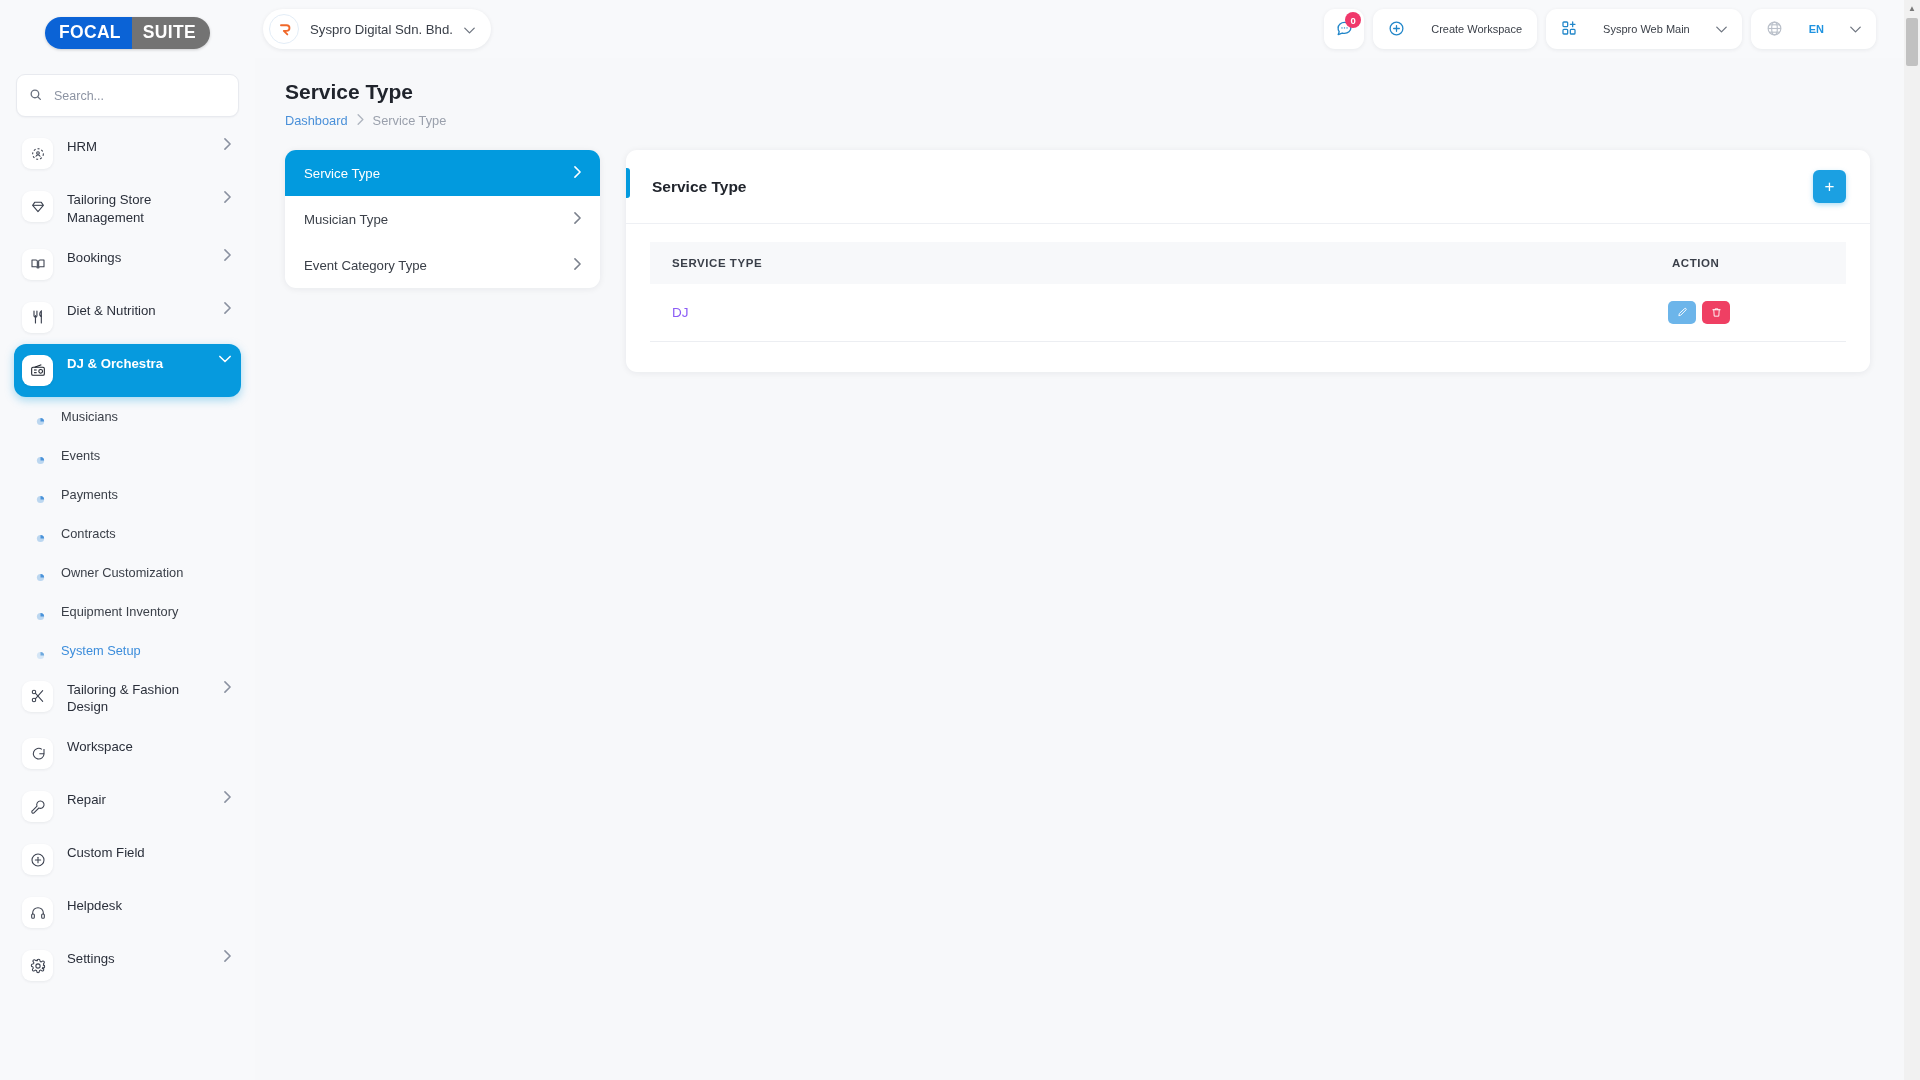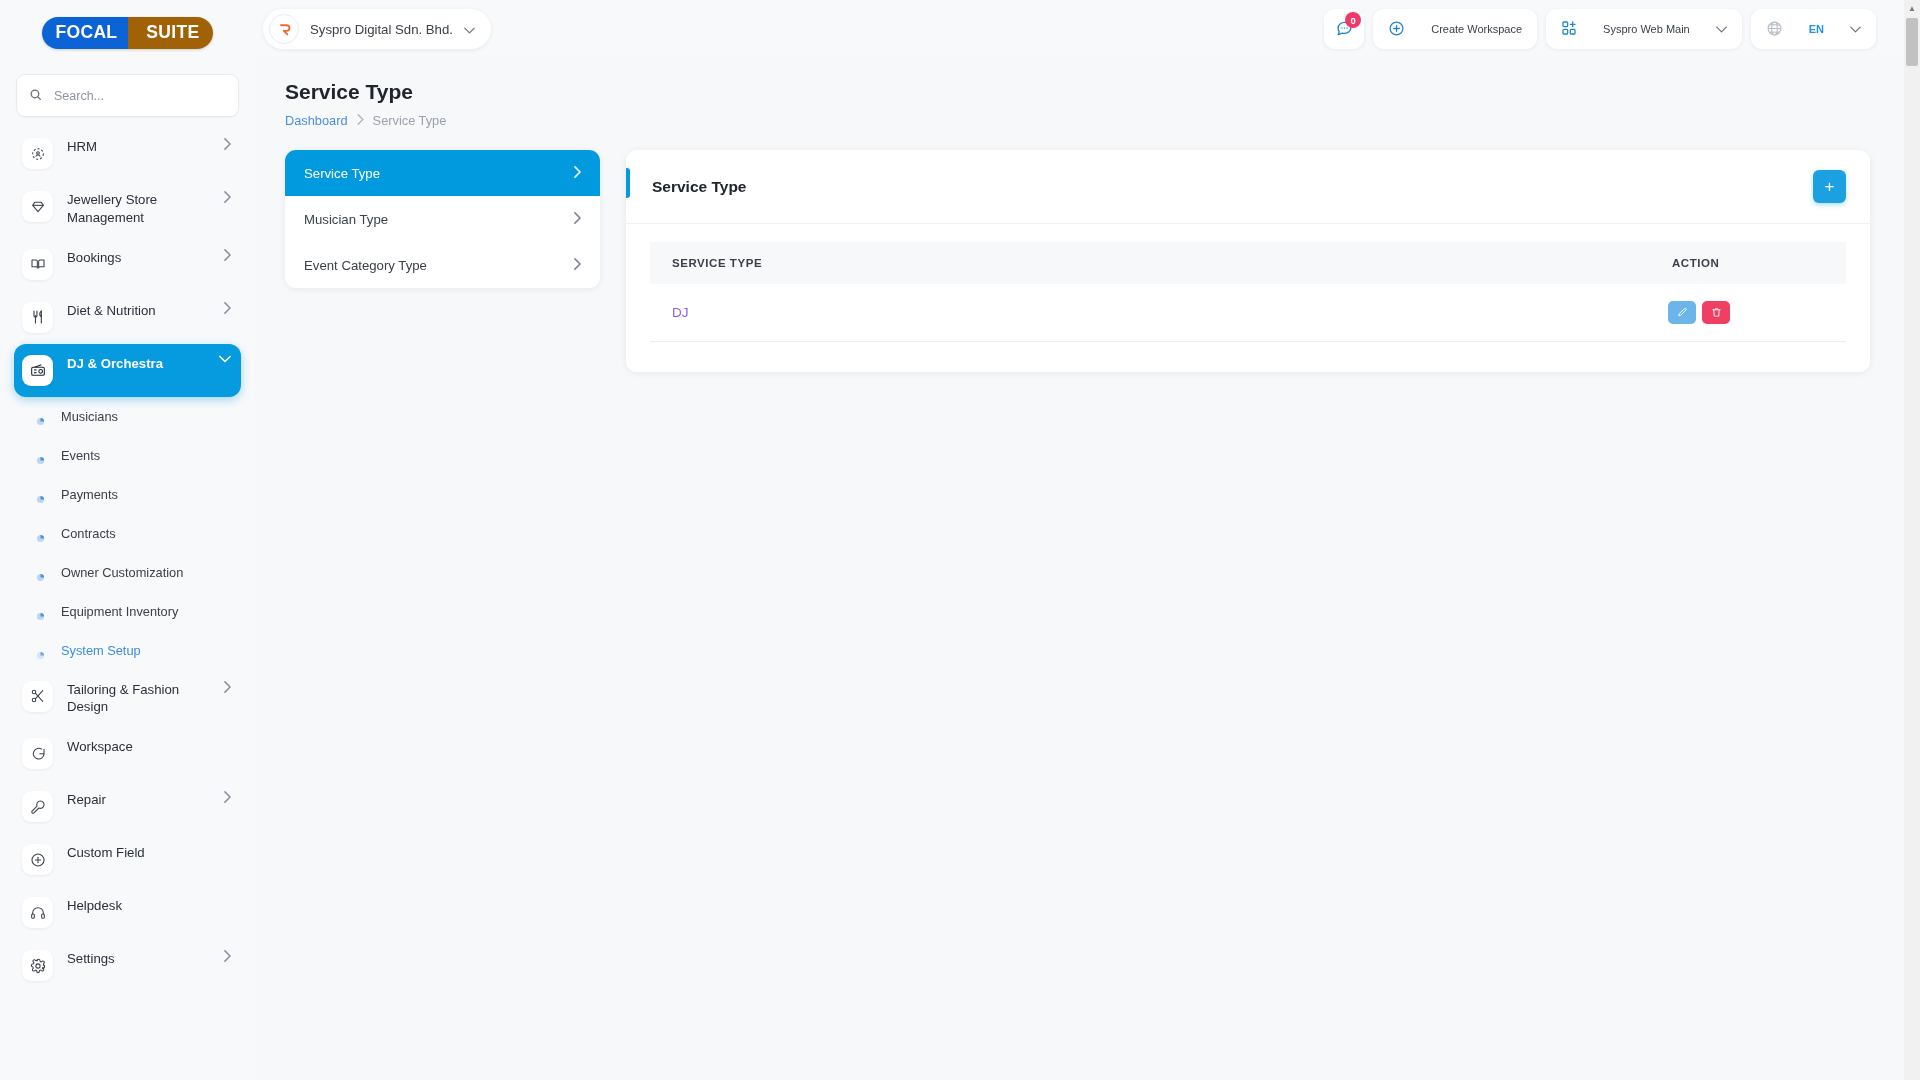--- a/index.html
+++ b/index.html
@@ -19,21 +19,21 @@
   }
   .logo-wrap {
     height: 66px; display: flex; align-items: center; justify-content: center;
   }
   .logo {
     display: inline-flex; border-radius: 20px; overflow: hidden;
     font-weight: 800; font-size: 17.5px; letter-spacing: .3px;
     box-shadow: 0 1px 3px rgba(0,0,0,.18);
   }
   .logo .l1 { background: #0b63d6; color: #fff; padding: 5px 11px 6px 14px; }
-  .logo .l2 { background: #a16207; color: #fff; padding: 5px 14px 6px 18px; }
+  .logo .l2 { background: #737373; color: #fff; padding: 5px 14px 6px 11px; }
 
   .search-box {
     margin: 8px 16px 10px 16px; height: 43px;
     background: #fff; border: 1px solid #e8eaef; border-radius: 9px;
     display: flex; align-items: center; gap: 12px; padding: 0 12px;
     box-shadow: 0 1px 2px rgba(16,24,40,.04);
   }
   .search-box .ph { color: #8d94a3; font-size: 12.5px; }
 
   .nav { padding: 0 0 20px 0; }
@@ -212,21 +212,21 @@
       </span>
     </div>
 
     <div class="nav-item">
       <span class="ico-box">
         <svg width="16" height="16" viewBox="0 0 24 24" fill="none" stroke="#3c4250" stroke-width="1.6" stroke-linejoin="round">
             <path d="M4 9.5 12 19l8-9.5L17 5H7z"></path>
             <path d="M4 9.5h16"></path>
           </svg>
       </span>
-      <span class="lbl">Jewellery Store Management</span>
+      <span class="lbl">Tailoring Store Management</span>
       <span class="chev">
         <svg width="7" height="12" viewBox="0 0 8 14" fill="none" stroke="currentColor" stroke-width="1.8" stroke-linecap="round" stroke-linejoin="round">
             <polyline points="1,1 7,7 1,13"></polyline>
           </svg>
       </span>
     </div>
 
     <div class="nav-item">
       <span class="ico-box">
         <svg width="16" height="16" viewBox="0 0 24 24" fill="none" stroke="#3c4250" stroke-width="1.6" stroke-linejoin="round">

